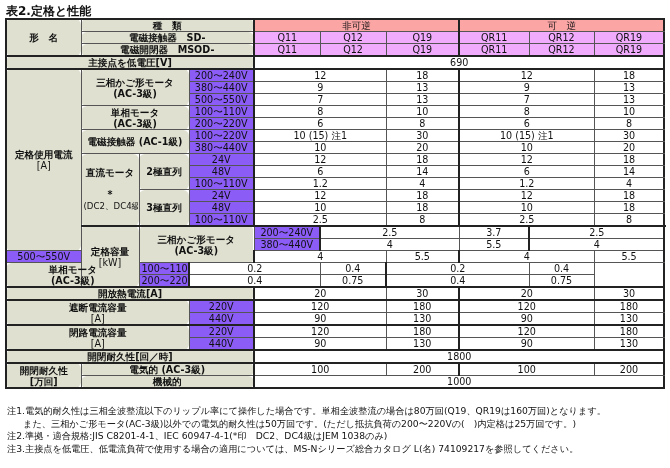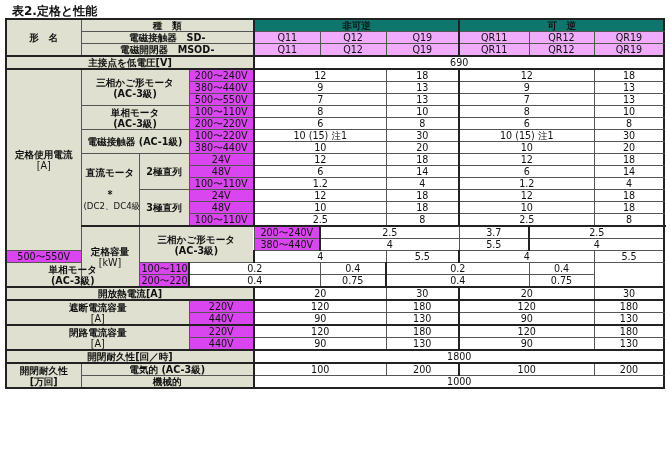--- a/index.html
+++ b/index.html
@@ -1,26 +1,26 @@
 <!DOCTYPE html>
 <html><head>
 <meta charset="utf-8">
 <style>
   html, body { margin:0; padding:0; background:#ffffff; }
   body { width:670px; height:468px; position:relative; overflow:hidden;
          font-family:"DejaVu Sans", sans-serif; color:#111; }
-  .title { position:absolute; left:12px; top:3px; font-size:12px; font-weight:bold; letter-spacing:0; }
+  .title { position:absolute; left:6px; top:3px; font-size:12px; font-weight:bold; letter-spacing:0; }
   table.spec { position:absolute; left:5px; top:18px; border-collapse:collapse; table-layout:fixed;
                width:658px; font-size:9.6px; line-height:11px; border:2px solid #222; }
   table.spec td { border:1px solid #555; padding:0 2px; height:11px; text-align:center;
                   white-space:nowrap; overflow:hidden; vertical-align:middle; }
-  .hd { background:#d946ef; }
-  .hdb { background:#dfe0d0; font-weight:bold; }
+  .hd { background:#8b5cf6; }
+  .hdb { background:#dfe0d0; font-weight:bold;border-radius:6px; }
   .blue { background:#f0abfc; }
-  .blueb { background:#0f766e; font-weight:bold; }
+  .blueb { background:#fca5a5; font-weight:normal; }
   .val { background:#ffffff; }
   .thickL { border-left:2px solid #222 !important; }
   .thickT { border-top:2px solid #222 !important; }
   .notes { position:absolute; left:7px; top:405px; font-size:9.2px; line-height:12.5px; white-space:nowrap; }
   .notes .ind { padding-left:16px; }
 </style>
 </head>
 <body>
 
 <div class="title">表2.定格と性能</div>
@@ -266,13 +266,17 @@
     <td class="val thickT">200</td>
   </tr>
   <tr>
     <td class="hdb" colspan="3">機械的</td>
     <td class="val thickL" colspan="6">1000</td>
   </tr>
 </tbody>
   </table>
 
 <div class="notes">
+  <div>注1.電気的耐久性は三相全波整流以下のリップル率にて操作した場合です。単相全波整流の場合は80万回(Q19、QR19は160万回)となります。</div>
+  <div class="ind">また、三相かご形モータ(AC-3級)以外での電気的耐久性は50万回です。(ただし抵抗負荷の200〜220Vの(　)内定格は25万回です。)</div>
+  <div>注2.準拠・適合規格:JIS C8201-4-1、IEC 60947-4-1(*印　DC2、DC4級はJEM 1038のみ)</div>
+  <div>注3.主接点を低電圧、低電流負荷で使用する場合の適用については、MS-Nシリーズ総合カタログ L(名) 74109217を参照してください。</div>
 </div>
 
 </body></html>

